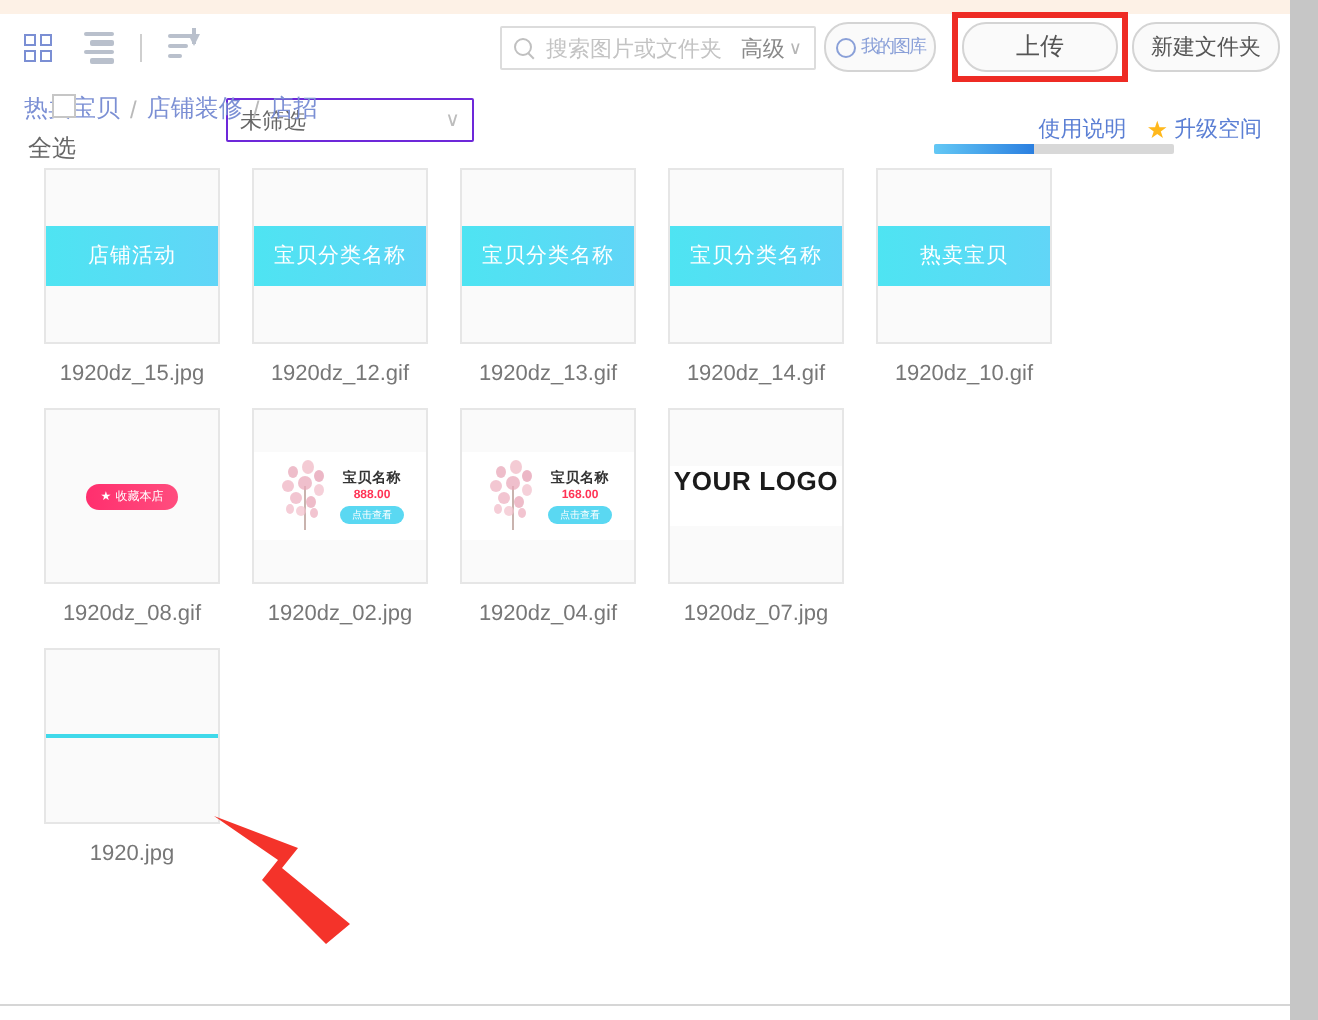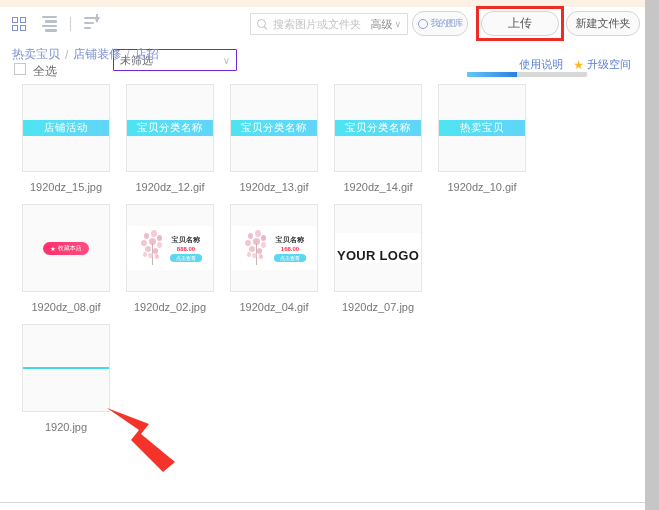--- a/index.html
+++ b/index.html
@@ -70,21 +70,21 @@
 
   .redbox{position:absolute;left:476px;top:6px;width:88px;height:35px;border:3px solid #ee2b24;box-sizing:border-box;}
 
   
   .breadcrumb{position:absolute;left:12px;top:46px;font-size:12px;color:#7b8fd4;display:flex;align-items:center;gap:5px;}
   .breadcrumb .sep{color:#b9b9b9;}
   .breadcrumb a{color:#7b8fd4;text-decoration:none;cursor:pointer;}
   .breadcrumb .cur{color:#7b8fd4;}
 
   
-  .selectall{position:absolute;left:14px;top:63px;display:flex;align-items:flex-start;gap:7px;cursor:pointer;}
+  .selectall{position:absolute;left:14px;top:47px;display:flex;align-items:flex-end;gap:7px;cursor:pointer;flex-direction:column;}
   .selectall .box{width:12px;height:12px;border:1px solid #c6c6c6;background:#fff;box-sizing:border-box;}
   .selectall .lbl{font-size:12px;color:#666;}
 
   
   .usage{position:absolute;right:28px;top:57px;display:flex;align-items:center;gap:10px;font-size:11px;white-space:nowrap;}
   .usage .help{color:#5b7fd4;cursor:pointer;}
   .usage .amount{color:#6f6f6f;}
   .usage .upg{color:#5b7fd4;display:flex;align-items:center;gap:3px;cursor:pointer;}
   .usage .star{color:#ffb81c;font-size:12px;line-height:1;}
   .progress{position:absolute;right:72px;top:72px;width:120px;height:5px;background:#d8d8d8;border-radius:1px;overflow:hidden;}
@@ -93,21 +93,21 @@
   
   .grid{position:absolute;left:0;top:84px;width:645px;}
   .row{display:flex;padding-left:14px;margin-bottom:11px;}
   .cell{width:104px;margin-right:0;display:flex;flex-direction:column;align-items:center;}
   .cell + .cell{margin-left:0;}
   .thumb-wrap{width:88px;height:88px;border:1px solid #e6e6e6;background:#fafafa;
     display:flex;align-items:center;justify-content:center;overflow:hidden;position:relative;cursor:pointer;box-sizing:border-box;}
   .fname{margin-top:9px;font-size:11px;color:#777;text-align:center;}
 
   
-  .band{width:100%;height:16px;background:linear-gradient(90deg,#4ee4f2,#61d5f7);
+  .band{width:100%;height:30px;background:linear-gradient(90deg,#4ee4f2,#61d5f7);
     display:flex;align-items:center;justify-content:center;color:#fff;font-size:10.5px;letter-spacing:.5px;}
   .thumb-inner{width:100%;height:100%;background:#fafafa;display:flex;align-items:center;justify-content:center;}
 
   
   .pill{padding:2px 7px;border-radius:9px;background:linear-gradient(90deg,#ff2f6e,#ff4d7e);
     color:#fff;font-size:6px;display:flex;align-items:center;gap:2px;white-space:nowrap;filter:blur(.25px);}
   .pill .st{font-size:6px;}
 
   
   .homebtn{width:56px;height:24px;background:linear-gradient(180deg,#5fe3f7,#45cdf2);
@@ -117,21 +117,21 @@
   .prod{width:100%;height:44px;background:#fff;display:flex;align-items:center;justify-content:center;gap:2px;}
   .prod .flower{width:30px;height:38px;position:relative;}
   .prod .flower .st{position:absolute;left:14px;top:14px;width:1px;height:22px;background:#c9b3ae;}
   .prod .flower b{position:absolute;display:block;border-radius:50%;opacity:.75;}
   .prod .info{display:flex;flex-direction:column;align-items:center;gap:1px;}
   .prod .nm{font-size:7px;color:#333;font-weight:bold;letter-spacing:.3px;}
   .prod .pr{font-size:6px;color:#ff3355;font-weight:bold;filter:blur(.2px);}
   .prod .bb{margin-top:1px;padding:1px 6px;border-radius:7px;background:#5ad8f2;color:#fff;font-size:5px;filter:blur(.25px);}
 
   .yourlogo{font-size:13px;font-weight:bold;color:#1b1b1b;letter-spacing:.3px;}
-  .logo-band{width:100%;height:30px;background:#fff;display:flex;align-items:flex-end;justify-content:center;}
+  .logo-band{width:100%;height:30px;background:#fff;display:flex;align-items:flex-start;justify-content:center;}
 
   .thinline{width:100%;height:2px;background:#3fd9ea;}
 
   
   .arrow{position:absolute;left:105px;top:400px;width:100px;height:75px;pointer-events:none;}
 
   .bottom-div{position:absolute;left:0;top:502px;width:645px;height:1px;background:#d6d6d6;}
 </style>
 </head>
 <body>

